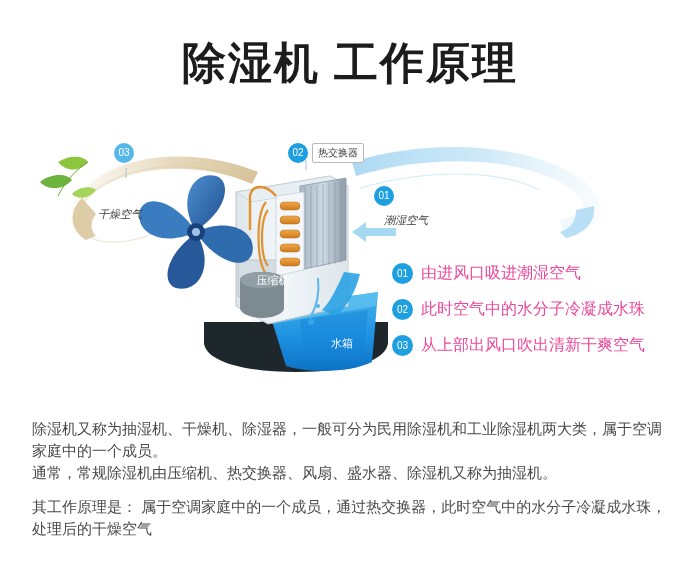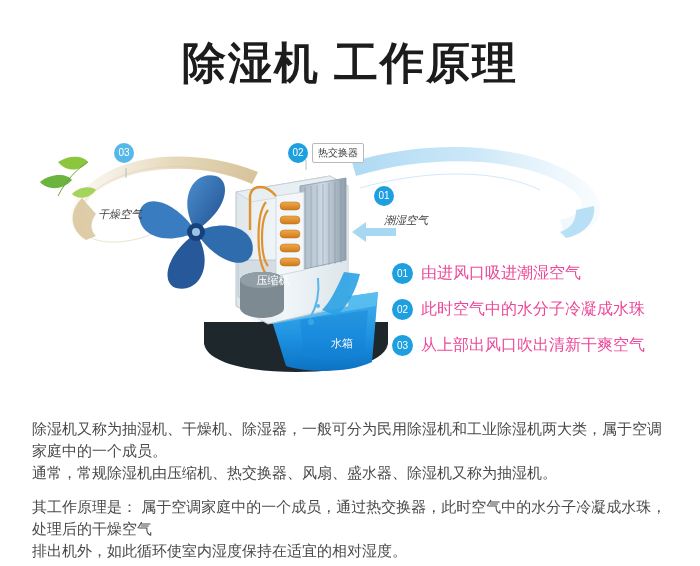--- a/index.html
+++ b/index.html
@@ -311,15 +311,14 @@
   </div>
 </div>
 
 <div id="description">
   <p class="para">
     <span>除湿机又称为抽湿机、干燥机、除湿器，一般可分为民用除湿机和工业除湿机两大类，属于空调家庭中的一个成员。</span><br>
     <span>通常，常规除湿机由压缩机、热交换器、风扇、盛水器、除湿机又称为抽湿机。</span>
   </p>
   <p class="para second">
     <span>其工作原理是： 属于空调家庭中的一个成员，通过热交换器，此时空气中的水分子冷凝成水珠，处理后的干燥空气</span><br>
-    <span>排出机外，如此循环使室内湿度保持在适宜的相对湿度。</span>
   </p>
 </div>
 
 </body></html>

